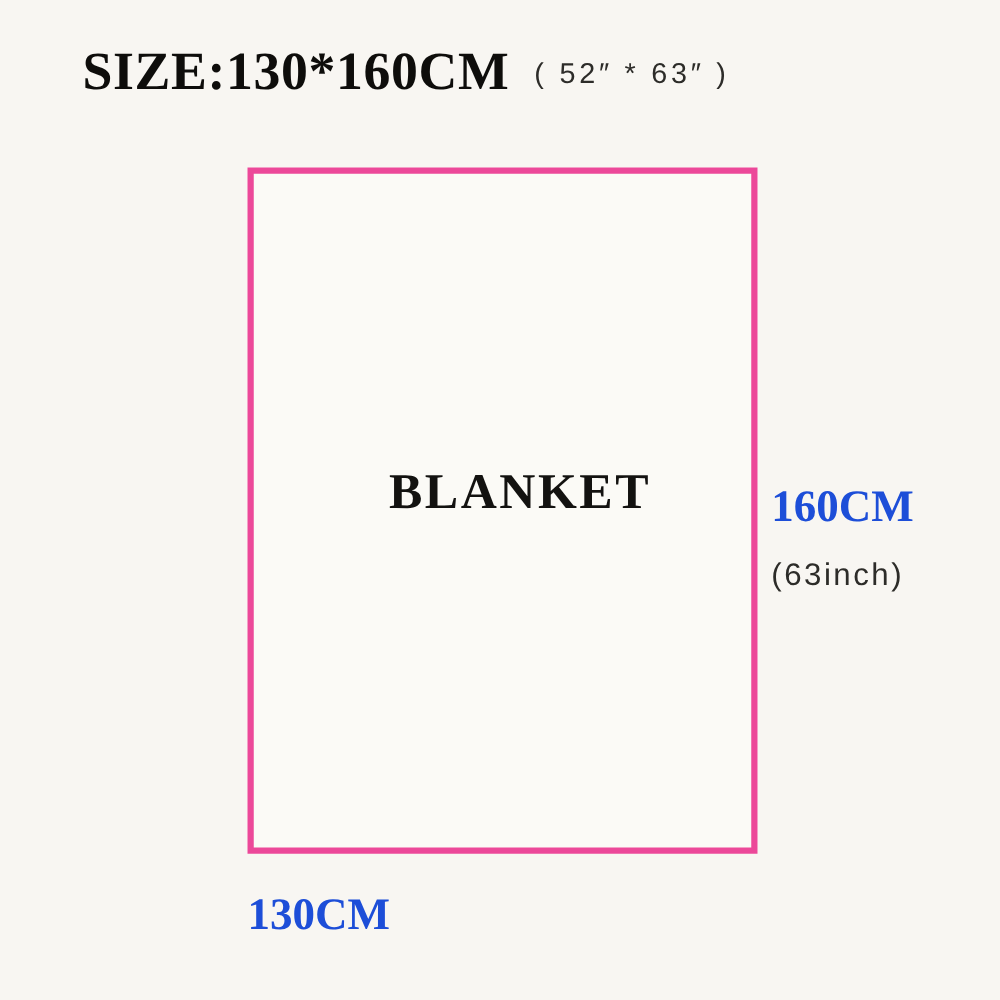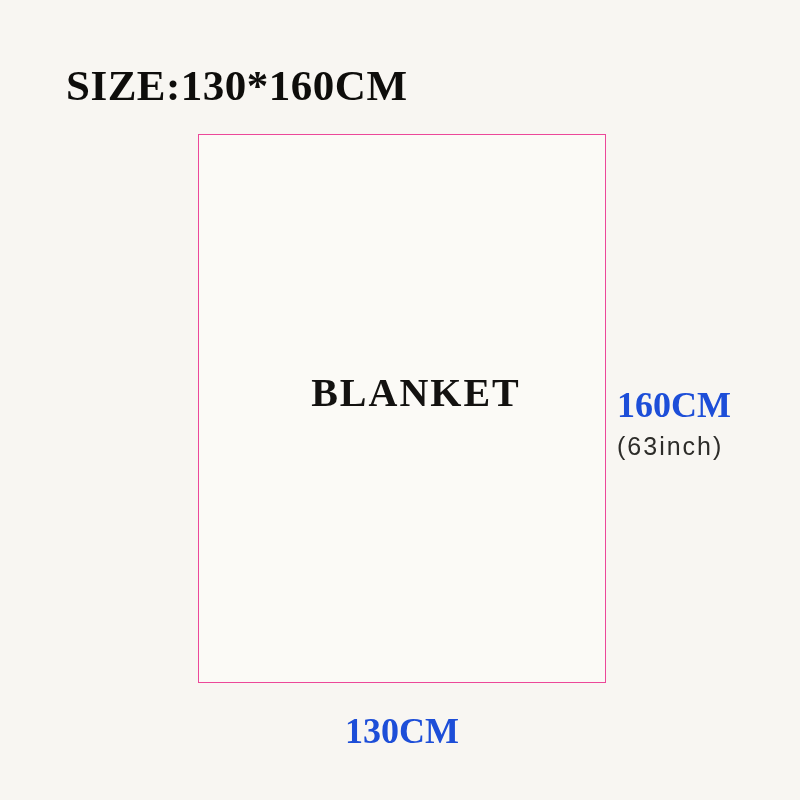--- a/index.html
+++ b/index.html
@@ -17,21 +17,20 @@
 
   
   .title-row {
     position: absolute;
     left: 66px;
     top: 36px;
     display: flex;
     align-items: center;
     gap: 20px;
     white-space: nowrap;
-    margin-top: 28px;
   }
   .title-main {
     font-family: "Liberation Serif", "DejaVu Serif", serif;
     font-weight: 700;
     font-size: 43px;
     letter-spacing: 0.5px;
     color: #0e0d0b;
     line-height: 1;
   }
   .title-inches {
@@ -45,21 +44,21 @@
   }
 
   
   .blanket-rect {
     position: absolute;
     left: 198px;
     top: 134px;
     width: 408px;
     height: 549px;
     box-sizing: border-box;
-    border: 1px solid #ec4899;
+    border: 5px solid #ec4899;
     background: #fbfaf6;
     display: flex;
     align-items: center;
     justify-content: center;
   }
   .blanket-label {
     font-family: "Liberation Serif", "DejaVu Serif", serif;
     font-weight: 700;
     font-size: 40px;
     letter-spacing: 2px;
@@ -75,45 +74,45 @@
     color: #1d4ed8;
     line-height: 1.1;
   }
   .dim-inch {
     font-family: "Liberation Sans", "DejaVu Sans", sans-serif;
     font-weight: 400;
     font-size: 25px;
     letter-spacing: 2px;
     color: #2d2c29;
     line-height: 1.1;
-    margin-top: 7px;
+    margin-top: 21px;
   }
   .height-label {
     position: absolute;
     left: 617px;
     top: 386px;
     text-align: left;
     white-space: nowrap;
   }
   .width-label {
     position: absolute;
     left: 198px;
     top: 712px;
     width: 408px;
-    text-align: center;
     white-space: nowrap;
   }
 </style>
 </head>
 <body>
 
 <div>
 
   <div class="title-row">
     <span class="title-main">SIZE:130*160CM</span>
+    <span class="title-inches">( 52″ * 63″ )</span>
   </div>
 
   <div class="blanket-rect">
     <span class="blanket-label">BLANKET</span>
   </div>
 
   <div class="height-label">
     <div class="dim-cm">160CM</div>
     <div class="dim-inch">(63inch)</div>
   </div>

